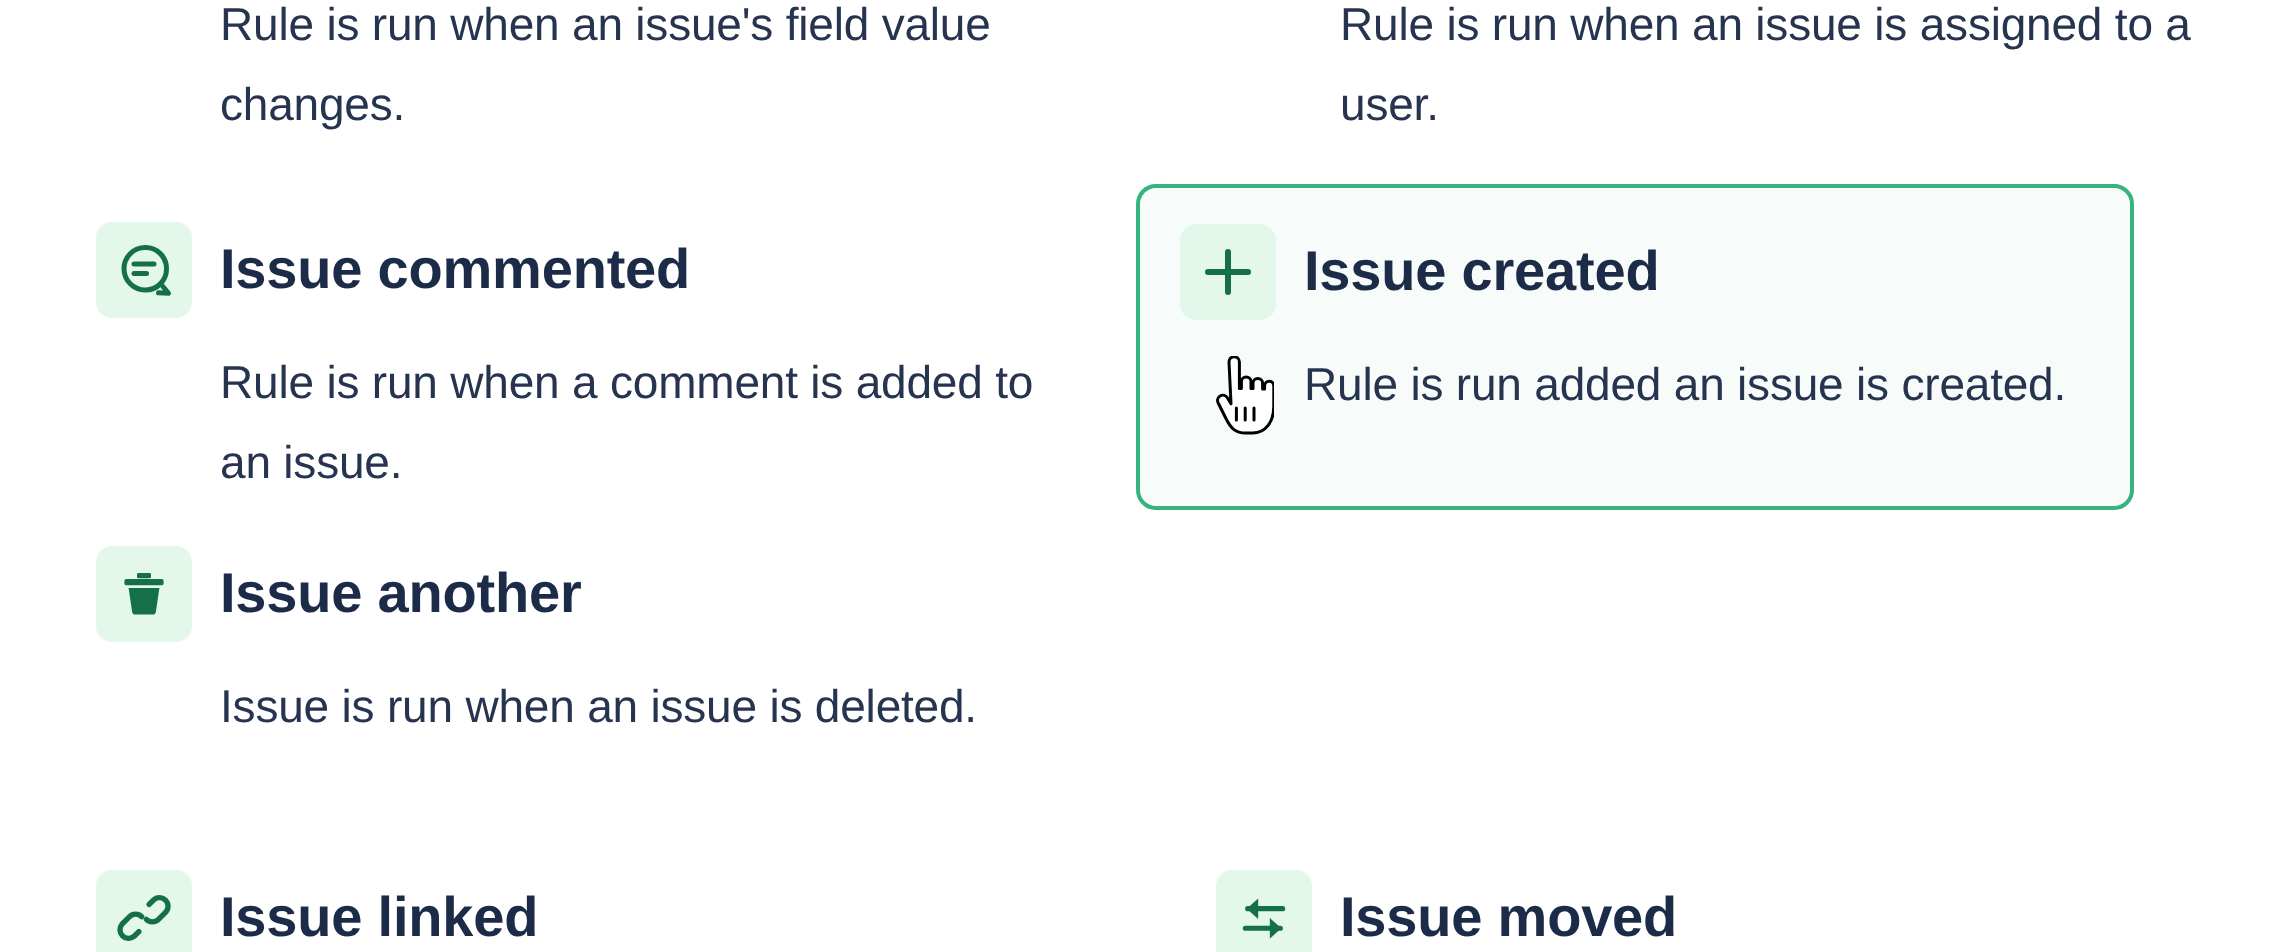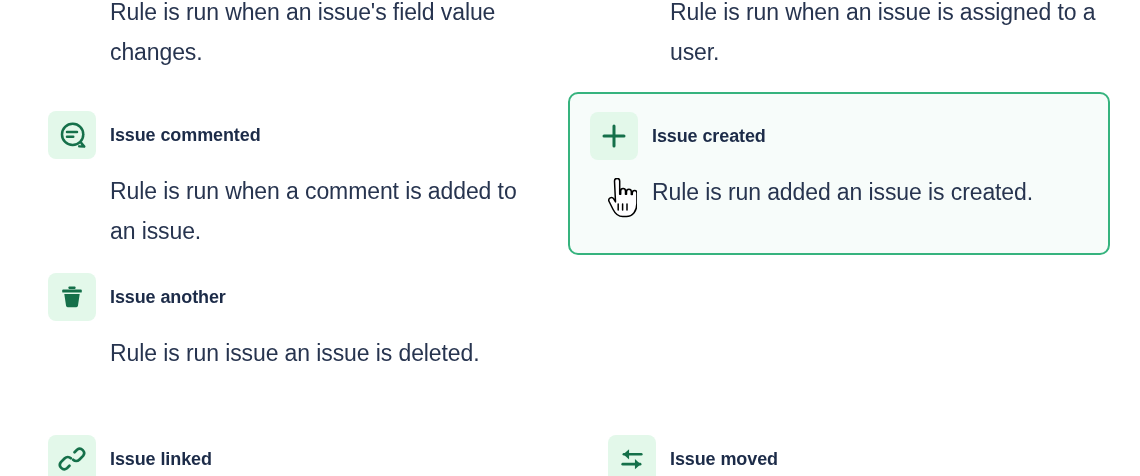--- a/index.html
+++ b/index.html
@@ -42,21 +42,21 @@
     height: 48px;
     min-width: 48px;
     border-radius: 8px;
     background: #e3f8ea;
     display: flex;
     align-items: center;
     justify-content: center;
   }
 
   .entry-title {
-    font-size: 18px;
+    font-size: 28px;
     font-weight: bold;
     color: #1c2b48;
     line-height: 48px;
     letter-spacing: -0.1px;
     white-space: nowrap;
   }
 
   .entry-desc {
     font-size: 23px;
     color: #27344f;
@@ -78,21 +78,21 @@
   .entry-desc-only .entry-desc {
     padding-left: 0;
     margin-top: 0;
   }
 
   
   .card {
     position: absolute;
     left: 568px;
     top: 92px;
-    width: 542px;
+    width: 499px;
     height: 163px;
     box-sizing: border-box;
     border: 2px solid #36b37e;
     border-radius: 10px;
     background: #f7fcfa;
   }
   .card .entry {
     position: static;
     padding: 18px 20px 0 20px;
     width: 100%;
@@ -149,21 +149,21 @@
     <div class="entry-head">
       <span class="icon-box">
         <svg class="glyph" width="28" height="28" viewBox="0 0 24 24" fill="currentColor">
           <rect x="9" y="3" width="6" height="2.2" rx="0.6"></rect>
           <rect x="3.6" y="5.6" width="16.8" height="2.6" rx="0.8"></rect>
           <path d="M5.4 9.4 h13.2 l-1.5 10.2 a1.4 1.4 0 0 1 -1.4 1.2 H8.3 a1.4 1.4 0 0 1 -1.4 -1.2 z"></path>
         </svg>
       </span>
       <span class="entry-title">Issue another</span>
     </div>
-    <div class="entry-desc">Rule is run issue an issue is deleted.</div>
+    <div class="entry-desc">Issue is run when an issue is deleted.</div>
   </div>
 
   <div class="entry" style="left:8px; top:423px;">
     <div class="entry-head">
       <span class="icon-box">
         <svg class="glyph" width="28" height="28" viewBox="0 0 24 24" fill="none" stroke="currentColor" stroke-width="2.3" stroke-linecap="round">
           <path d="M14.2 6.2 l2.1 -2.1 a3.7 3.7 0 0 1 5.2 5.2 l-3.3 3.3 a3.7 3.7 0 0 1 -5.2 0"></path>
           <path d="M9.8 17.8 l-2.1 2.1 a3.7 3.7 0 0 1 -5.2 -5.2 l3.3 -3.3 a3.7 3.7 0 0 1 5.2 0"></path>
         </svg>
       </span>

